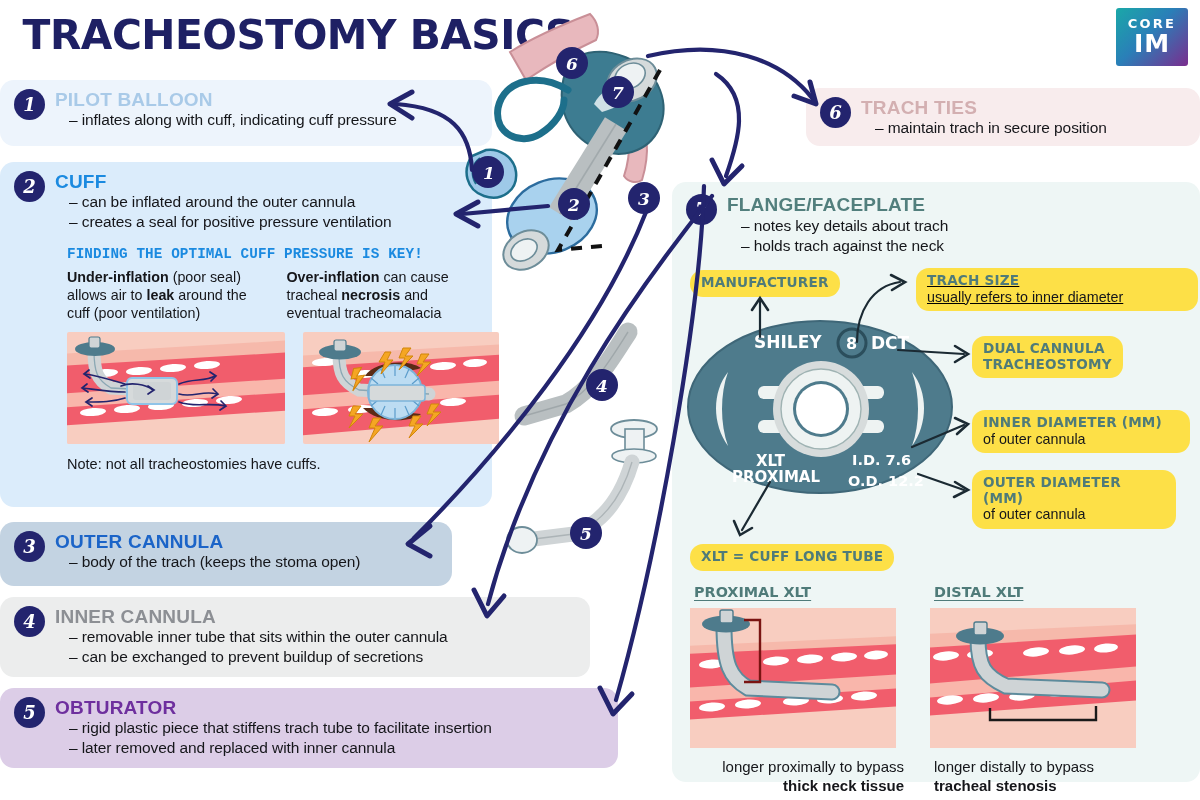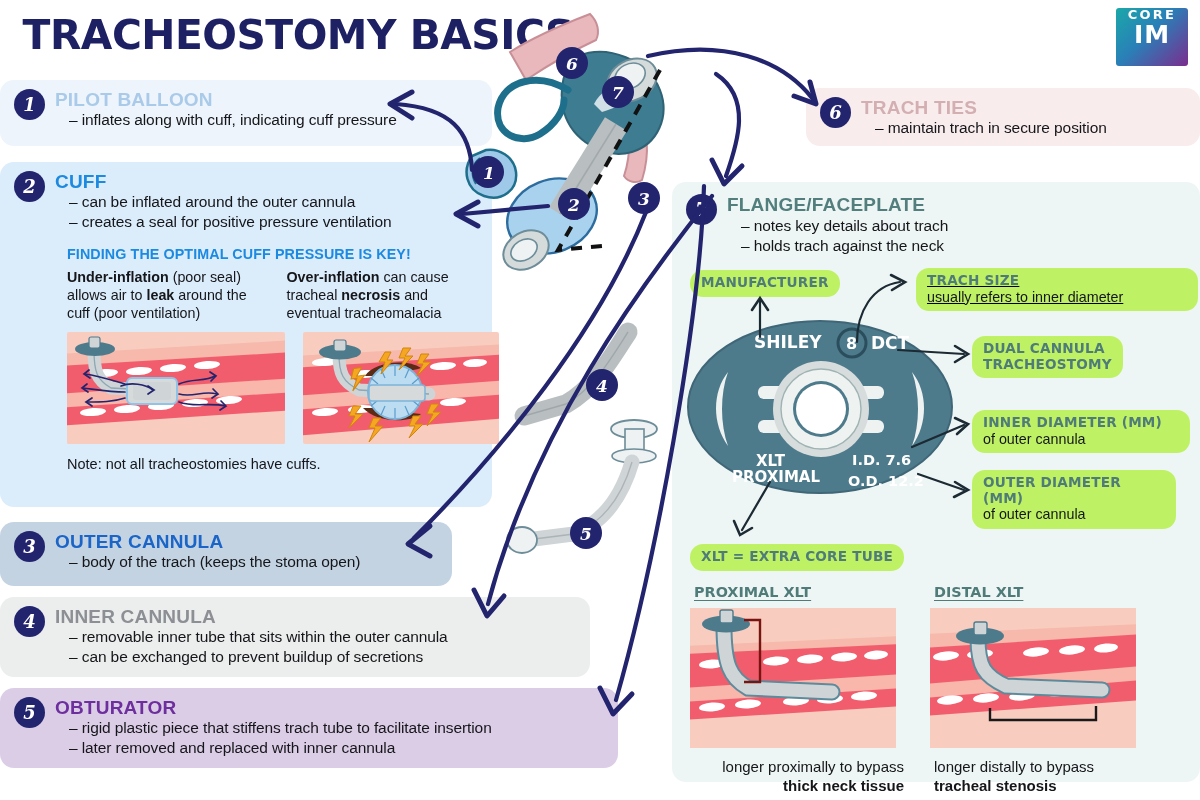--- a/index.html
+++ b/index.html
@@ -16,21 +16,21 @@
     position: absolute; left: 28px; top: 12px;
     font-size: 40px; font-weight: 700; letter-spacing: -0.5px;
     color: #1e2064; font-family: "DejaVu Sans", sans-serif;
     transform: scaleX(1.02);
   }
   .logo {
     position: absolute; right: 12px; top: 8px;
     width: 72px; height: 58px; border-radius: 3px;
     background: linear-gradient(135deg, #1aa8a8 0%, #2a7fb8 45%, #7b2d8e 100%);
     color: #fff; display: flex; flex-direction: column;
-    align-items: center; 
+    align-items: center; justify-content: center;
     font-family: "DejaVu Sans", sans-serif;
   }
   .logo .l1 { font-size: 13px; font-weight: 700; letter-spacing: 2.2px; line-height: 1; }
   .logo .l2 { font-size: 25px; font-weight: 700; letter-spacing: 1px; line-height: 1.05; margin-top: 1px; }
 
   
   .numbadge {
     width: 31px; height: 31px; border-radius: 50%;
     background: #23246e; color: #ffffff;
     display: inline-flex; align-items: center; justify-content: center;
@@ -52,21 +52,21 @@
     margin-left: 14px; letter-spacing: -0.1px;
   }
   .bullet b { font-weight: 400; }
 
   
   #p1 { left: 0; top: 80px; width: 492px; height: 66px; background: #edf4fc; }
   #p1 .sec-title { color: #a9cae8; }
   
   #p2 { left: 0; top: 162px; width: 492px; height: 345px; background: #dbecfb; }
   .cuff-key {
-    font-family: Liberation Sans, sans-serif; font-weight: 700;
+    font-family: Liberation Mono, monospace; font-weight: 700;
     font-size: 14.3px; color: #1b8ae0; letter-spacing: 0.1px;
     margin: 14px 0 6px 12px;
   }
   .cuff-cols { display: flex; gap: 28px; margin-left: 12px; }
   .cuff-col { width: 205px; font-size: 14.3px; color: #15161a; line-height: 1.27; }
   .cuff-col b { font-weight: 700; }
   .cuff-note { margin: 12px 0 0 12px; font-size: 14.5px; color: #15161a; }
   .cuff-figs { display: flex; gap: 18px; margin: 10px 0 0 12px; }
   
   #p3 { left: 0; top: 522px; width: 452px; height: 64px; background: #c3d3e2; }
@@ -79,21 +79,21 @@
   #p5 .sec-title { color: #6e2f9e; }
   
   #p6 { left: 806px; top: 88px; width: 394px; height: 58px; background: #f8eced; }
   #p6 .sec-title { color: #d3afb1; }
   
   #p7 { left: 672px; top: 182px; width: 528px; height: 600px; background: #eef6f5; }
   #p7 .sec-title { color: #527f7d; }
 
   
   .tagbox {
-    position: absolute; background: #bef264; border-radius: 13px;
+    position: absolute; background: #fde047; border-radius: 13px;
     padding: 5px 11px 6px 11px;
   }
   .tagbox .t1 {
     font-family: "DejaVu Sans", sans-serif; font-weight: 700;
     font-size: 13.6px; color: #4f7b79; letter-spacing: 0.2px; line-height: 1.15;
   }
   .tagbox .t2 { font-size: 14.3px; color: #15161a; line-height: 1.18; }
 
   .xlt-title {
     position: absolute; font-family: "DejaVu Sans", sans-serif;
@@ -377,21 +377,21 @@
         <path d="M240,265 L292,243"></path>
           <path d="M283,236 L296,242 L285,252" stroke-width="2.6"></path>
         <path d="M246,292 L292,308"></path>
           <path d="M283,300 L296,308 L282,315" stroke-width="2.6"></path>
         <path d="M98,300 L70,348"></path>
           <path d="M62,339 L68,353 L80,346" stroke-width="2.6"></path>
       </g>
     </svg>
 
     <div class="tagbox" style="left:18px; top:362px;">
-      <div class="t1">XLT = EXTRA CORE TUBE</div>
+      <div class="t1">XLT = CUFF LONG TUBE</div>
     </div>
 
     <div class="xlt-title" style="left:22px; top:402px;">PROXIMAL XLT</div>
     <div class="xlt-title" style="left:262px; top:402px;">DISTAL XLT</div>
 
     <svg class="abs" style="left:18px; top:426px;" width="206" height="140" viewBox="0 0 206 140">
       <defs>
           <clipPath id="clpP">
             <rect x="0" y="0" width="206" height="140"></rect>
           </clipPath>

